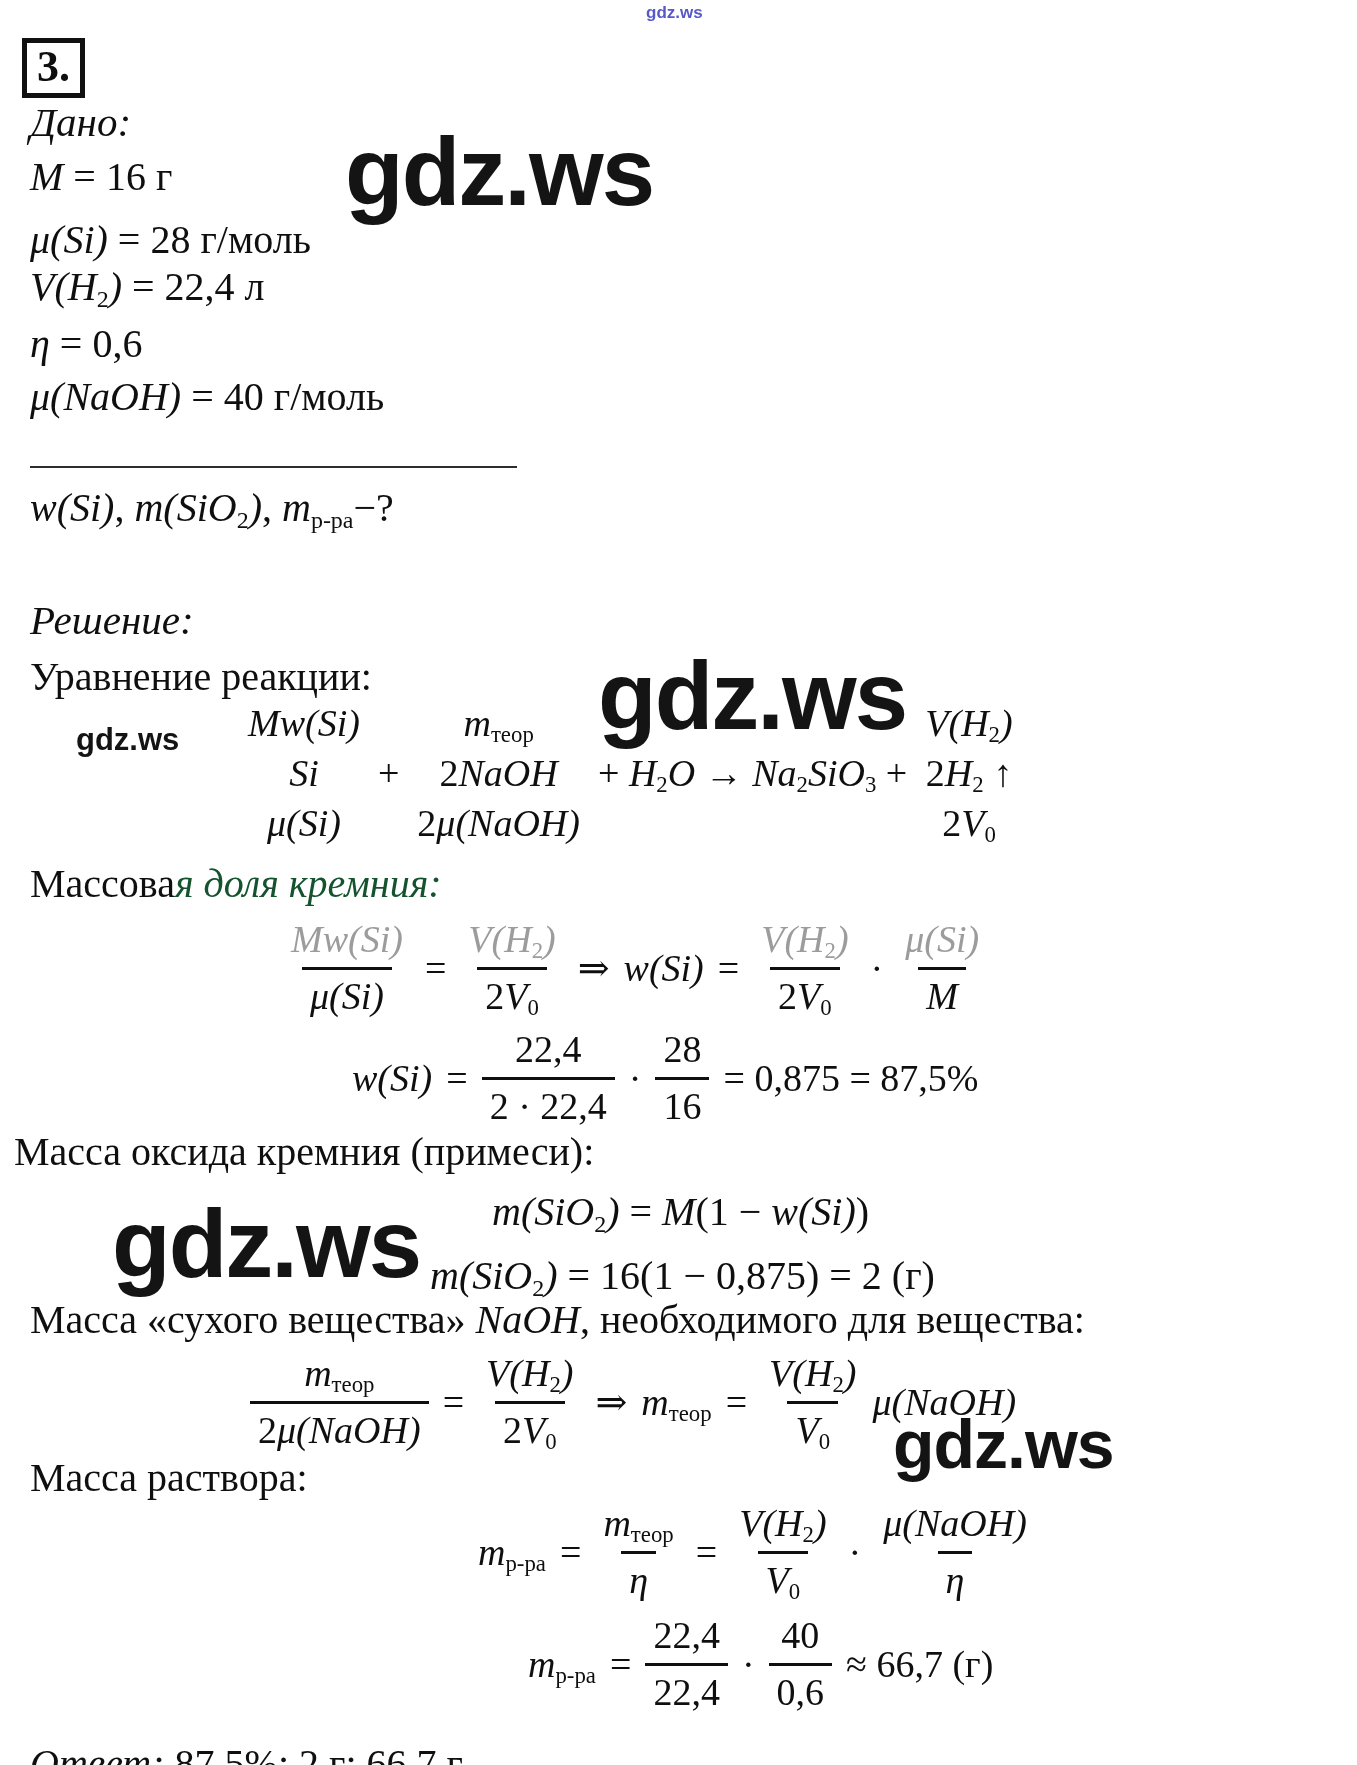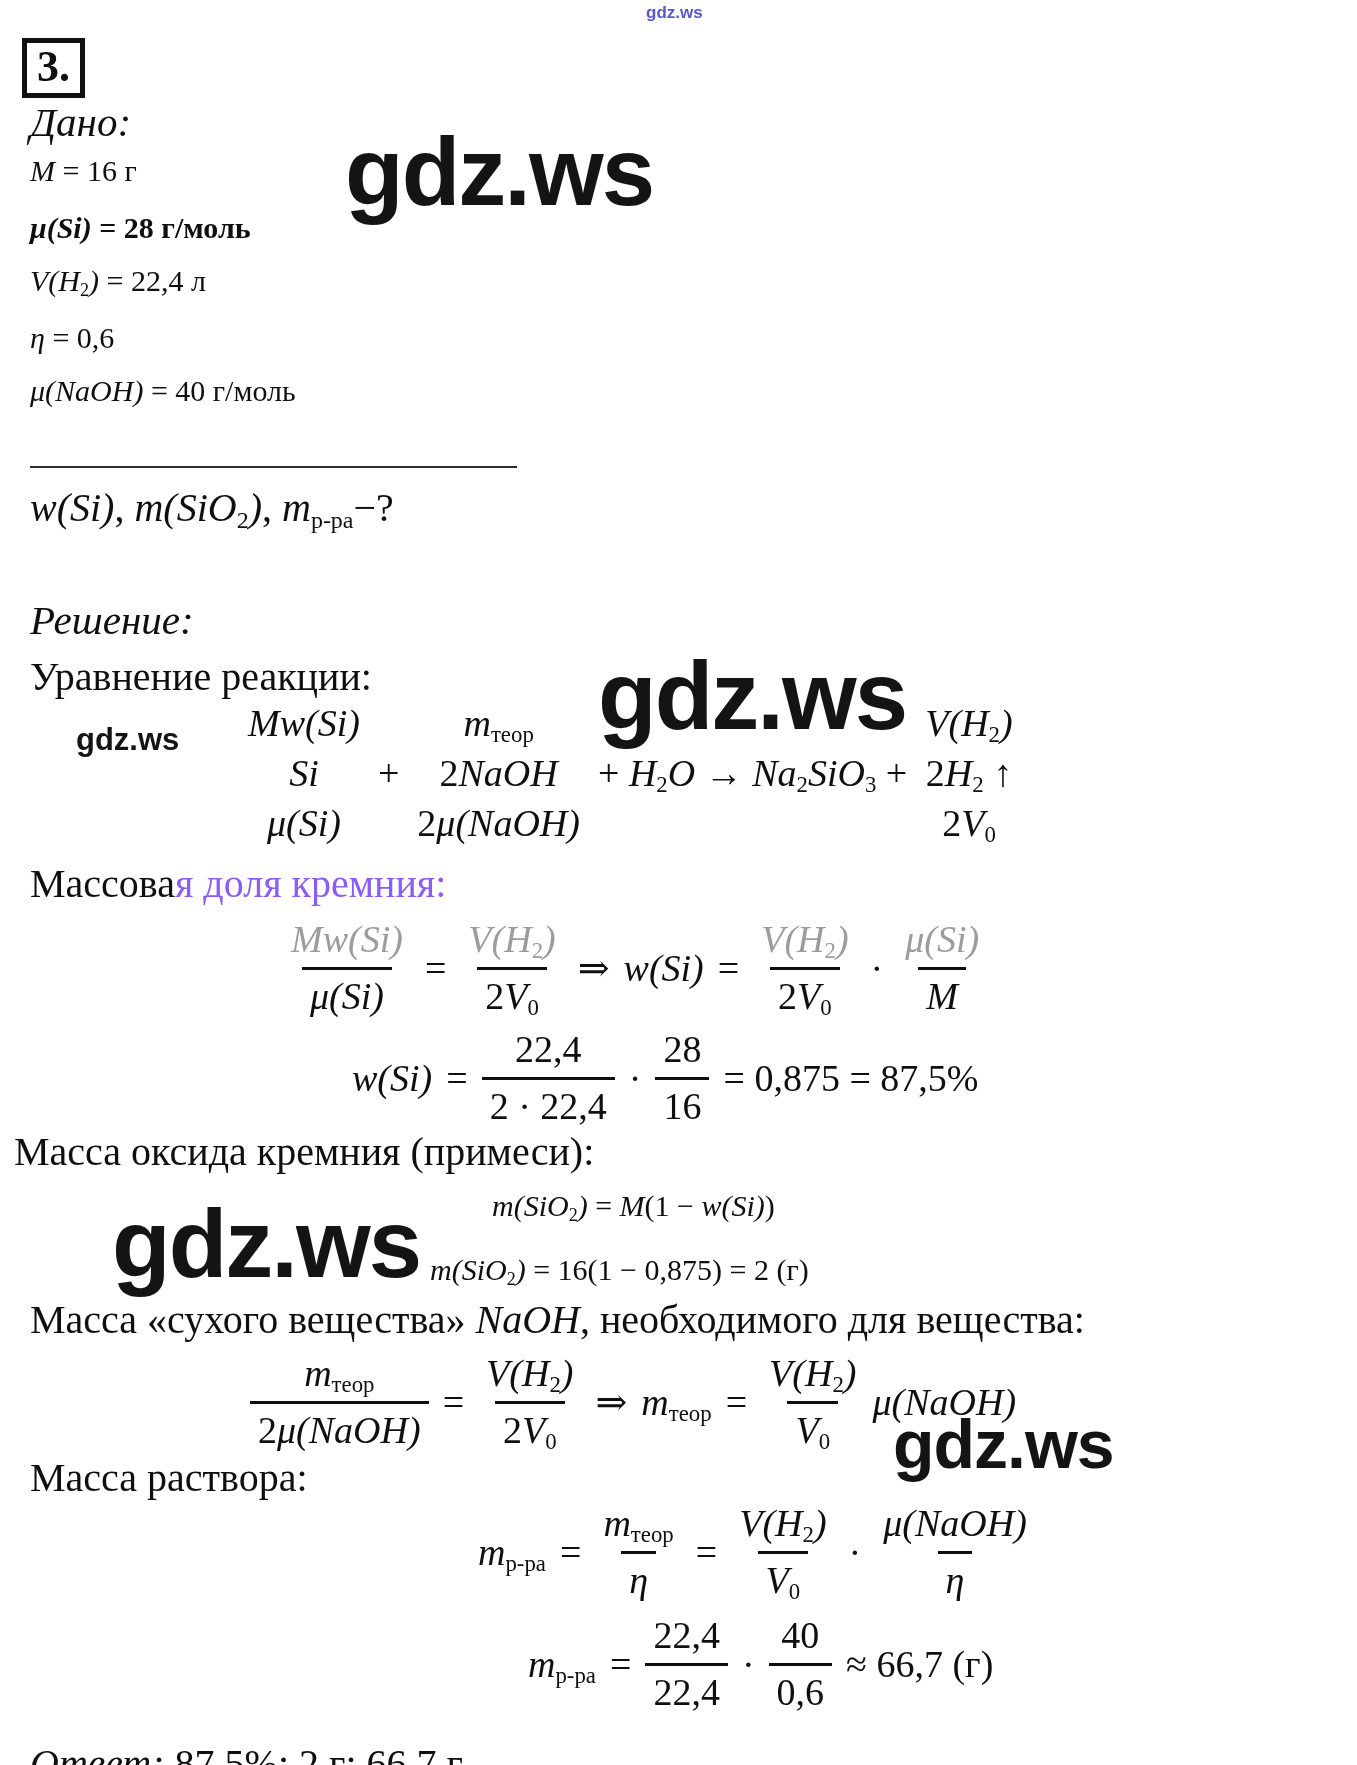--- a/index.html
+++ b/index.html
@@ -13,24 +13,24 @@
     position:absolute;font-family:"Liberation Sans","DejaVu Sans",sans-serif;
     font-weight:bold;color:#141414;line-height:1;letter-spacing:-2px;white-space:nowrap;
   }
   .wm-top{font-size:17px;color:#5858c8;letter-spacing:0;font-weight:bold;}
   
   .numbox{
     border:5px solid #111;padding:0 10px 2px 10px;font-size:44px;font-weight:bold;line-height:1.1;
   }
   .h-it{font-size:41px;font-style:italic;line-height:1.1;}
   .h{font-size:40px;line-height:1.1;}
-  .mline{font-size:30px;line-height:1.2;white-space:nowrap;}
+  .mline{font-size:40px;line-height:1.2;white-space:nowrap;}
   .it{font-style:italic;}
   .gray{color:#9c9c9c;}
-  .gray2{color:#8b5cf6;}
+  .gray2{color:#14532d;font-style:italic;}
   sub.sb{font-size:0.6em;vertical-align:-0.28em;line-height:0;font-style:normal;}
   .rule{position:absolute;height:2px;background:#2d2d2d;}
   
   .fline{position:absolute;display:flex;align-items:center;gap:14px;font-size:38px;white-space:nowrap;}
   .frac{display:inline-flex;flex-direction:column;align-items:center;}
   .frac .fn{padding:0 8px 5px 8px;text-align:center;line-height:1.15;}
   .frac .fd{border-top:3px solid #0f0f0f;padding:5px 8px 0 8px;text-align:center;line-height:1.15;}
   
   .eq{position:absolute;display:flex;align-items:flex-start;gap:18px;font-size:38px;}
   .eqc{display:flex;flex-direction:column;align-items:center;}
@@ -47,21 +47,21 @@
 <div class="wm" style="left:893px;top:1410px;font-size:68px;letter-spacing:-1px;">gdz.ws</div>
 
 <div class="abs" style="left:22px;top:38px;">
   <span class="numbox" style="display:inline-block;">3.</span>
 </div>
 
 <div class="abs h-it" style="left:30px;top:100px;">Дано:</div>
 
 <div class="abs mline" style="left:30px;top:153px;"><span class="it">M</span><span> = 16 г</span></div>
 
-<div class="abs mline" style="left:30px;top:210px;font-weight:bold;"><span class="it">μ(Si)</span><span> = 28 г/моль</span></div>
+<div class="abs mline" style="left:30px;top:216px;"><span class="it">μ(Si)</span><span> = 28 г/моль</span></div>
 
 <div class="abs mline" style="left:30px;top:263px;"><span class="it">V(H</span><sub class="sb">2</sub><span class="it">)</span><span> = 22,4 л</span></div>
 
 <div class="abs mline" style="left:30px;top:320px;"><span class="it">η</span><span> = 0,6</span></div>
 
 <div class="abs mline" style="left:30px;top:373px;"><span class="it">μ(NaOH)</span><span> = 40 г/моль</span></div>
 
 <div class="rule" style="left:30px;top:466px;width:487px;"></div>
 
 <div class="abs mline" style="left:30px;top:484px;font-size:40px;"><span class="it">w(Si)</span><span>, </span><span class="it">m(SiO</span><sub class="sb">2</sub><span class="it">)</span><span>, </span><span class="it">m</span><sub class="sb">р-ра</sub><span>−?</span></div>

